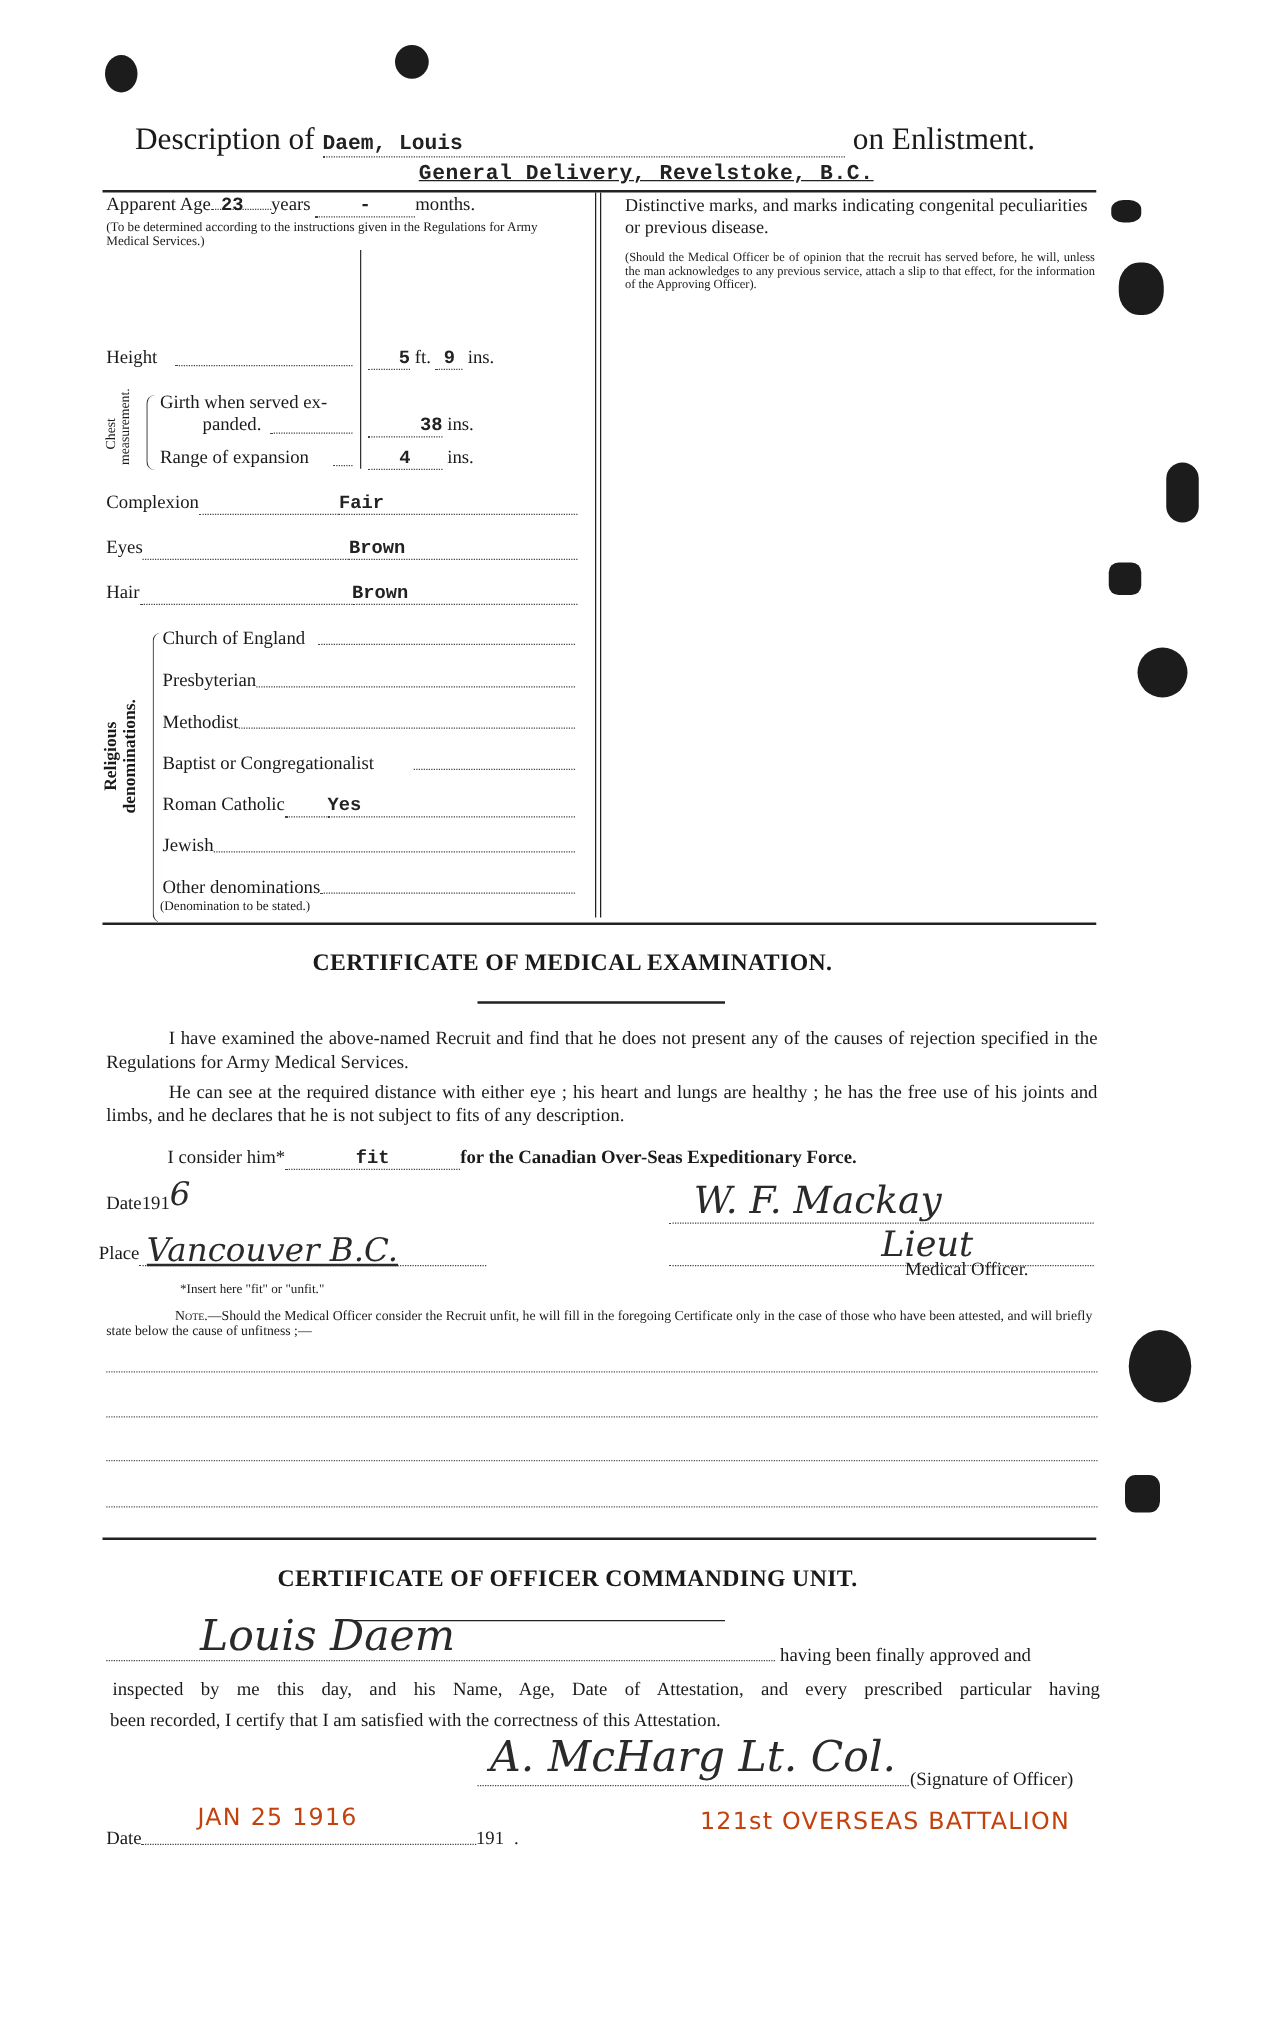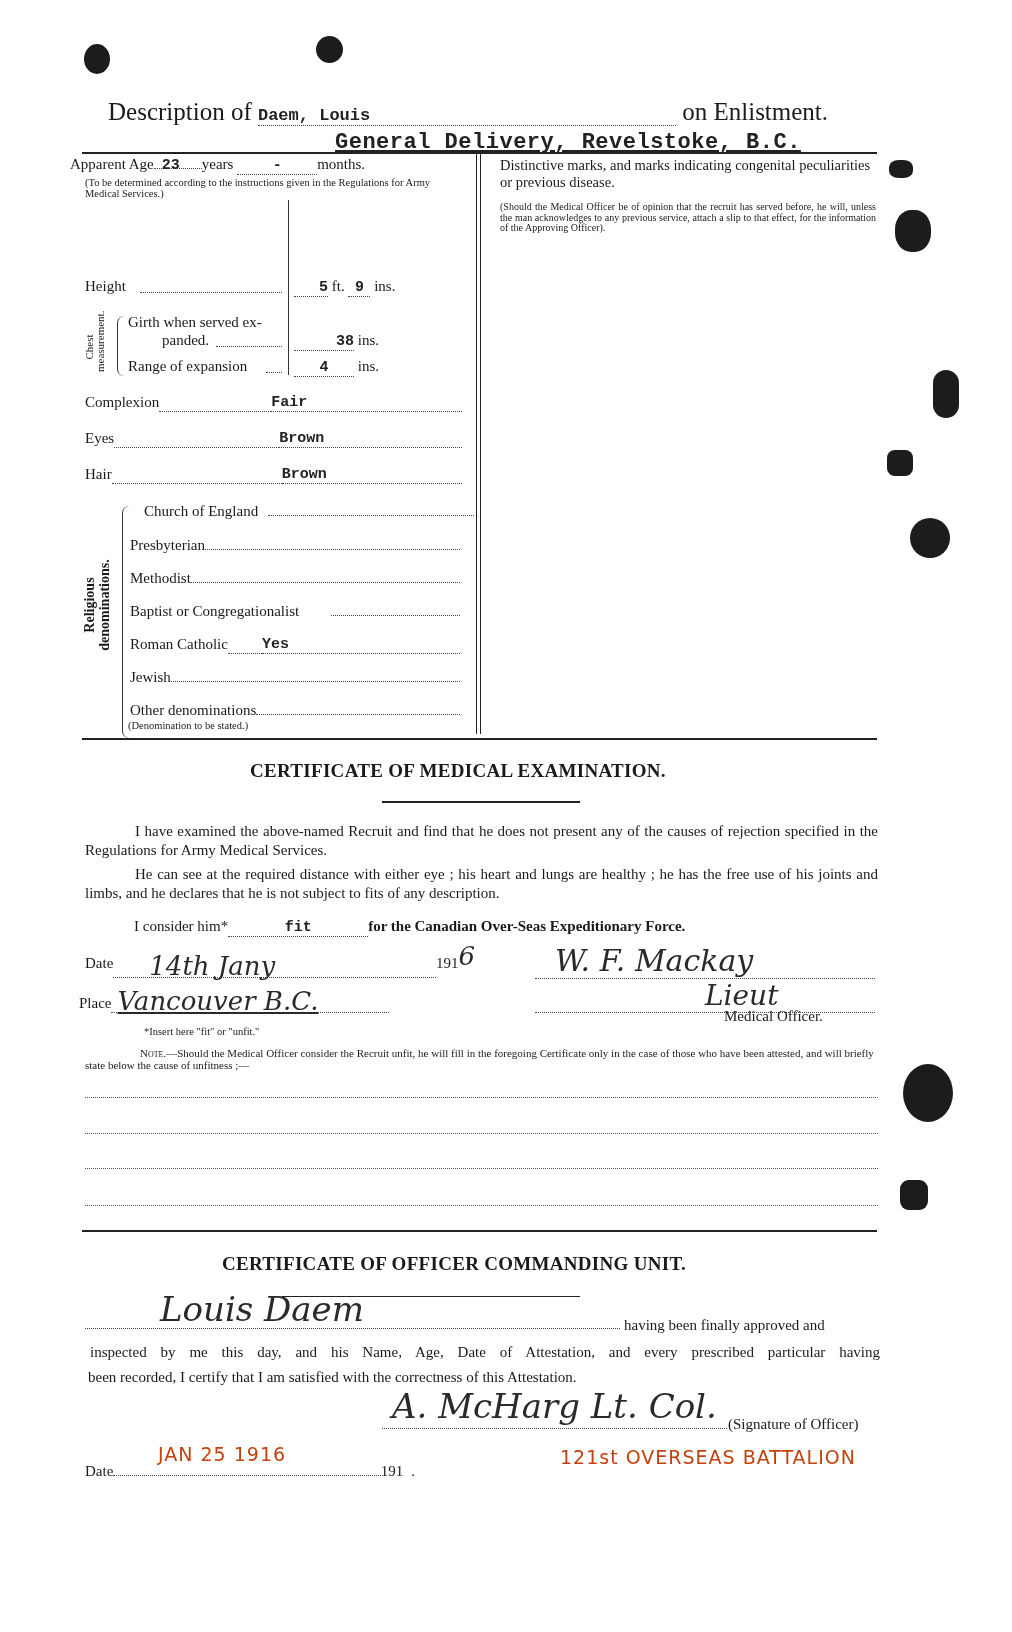--- a/index.html
+++ b/index.html
@@ -9,21 +9,21 @@
     }
     .abs { position: absolute; }
     .typed { font-family: "Liberation Mono", "DejaVu Sans Mono", monospace; font-weight: bold; color: #222; }
     .hand { font-family: "DejaVu Serif", serif; font-style: italic; color: #2a2a2a; }
     .dots { border-bottom: 1.5px dotted #444; }
     .blot { background: #1c1c1c; border-radius: 50%; }
 
     
     .title-line { left: 108px; top: 98px; font-size: 25px; white-space: nowrap; }
     .title-line .fill { display: inline-block; width: 418px; border-bottom: 1.5px dotted #444; font-size: 17px; vertical-align: baseline; }
-    .addr { left: 335px; top: 130px; font-size: 22px; text-decoration: underline; letter-spacing: 0.5px; }
+    .addr { left: 335px; top: 130px; font-size: 17px; text-decoration: underline; letter-spacing: 0.5px; }
     .hr-top { left: 82px; top: 152px; width: 795px; border-top: 2px solid #222; }
 
     
     .vline-double { left: 476px; top: 154px; width: 3px; height: 580px; border-left: 1.5px solid #222; border-right: 1.5px solid #222; }
     .vline-single { left: 288px; top: 200px; height: 175px; border-left: 1.5px solid #333; }
 
     .label { font-size: 15px; white-space: nowrap; }
     .small { font-size: 10.5px; line-height: 11px; }
     .row { left: 85px; width: 377px; }
 
@@ -56,21 +56,21 @@
   <span>Description of</span>
   <span class="fill typed">Daem, Louis</span>
   <span>on Enlistment.</span>
 </div>
 <div class="abs addr typed">General Delivery, Revelstoke, B.C.</div>
 <div class="abs hr-top"></div>
 
 <div class="abs vline-double"></div>
 <div class="abs vline-single"></div>
 
-<div class="abs label" style="left:70px;top:156px;">
+<div class="abs label" style="left:85px;top:156px;">
   <span>Apparent Age</span><span style="display:inline-block;width:48px;" class="dots"></span><span class="typed" style="margin-left:-40px;margin-right:22px;">23</span><span>years</span>
   <span style="display:inline-block;width:80px;text-align:center;" class="dots typed">-</span><span>months.</span>
 </div>
 <div class="abs small" style="left:85px;top:177px;width:380px;">(To be determined according to the instructions given in the Regulations for Army Medical Services.)</div>
 
 <div class="abs label" style="left:85px;top:278px;">Height</div>
 <div class="abs dots" style="left:140px;top:292px;width:142px;"></div>
 <div class="abs label" style="left:294px;top:278px;">
   <span class="dots" style="display:inline-block;width:34px;text-align:right;"><span class="typed">5</span></span>
   <span>ft.</span>
@@ -111,21 +111,21 @@
   <span class="dots" style="width:170px;margin-bottom:4px;"></span>
   <span class="typed" style="border-bottom:1.5px dotted #444;flex:1;margin-bottom:4px;">Brown</span>
 </div>
 
 <div class="abs vertical-label" style="left:82px;top:660px;width:110px;font-size:14px;line-height:15px;font-weight:bold;">
   <div>Religious</div>
   <div>denominations.</div>
 </div>
 <div class="abs brace" style="left:122px;top:506px;width:6px;height:232px;"></div>
 
-<div class="abs label" style="left:144px;top:503px;width:330px;display:flex;gap:10px;">
+<div class="abs label" style="left:130px;top:503px;width:330px;display:flex;gap:10px;">
   <span>Church of England</span>
   <span class="dots typed" style="flex:1;margin-bottom:4px;"></span>
 </div>
 <div class="abs label" style="left:130px;top:537px;width:330px;display:flex;">
   <span>Presbyterian</span>
   <span class="dots typed" style="flex:1;margin-bottom:4px;"></span>
 </div>
 <div class="abs label" style="left:130px;top:570px;width:330px;display:flex;">
   <span>Methodist</span>
   <span class="dots typed" style="flex:1;margin-bottom:4px;"></span>
@@ -158,21 +158,20 @@
 <div class="abs short-rule"></div>
 <div class="abs para" style="top:822px;text-indent:50px;">I have examined the above-named Recruit and find that he does not present any of the causes of rejection specified in the Regulations for Army Medical Services.</div>
 <div class="abs para" style="top:865px;text-indent:50px;">He can see at the required distance with either eye ; his heart and lungs are healthy ; he has the free use of his joints and limbs, and he declares that he is not subject to fits of any description.</div>
 
 <div class="abs label" style="left:134px;top:918px;font-size:15px;">
   <span>I consider him*</span><span class="dots typed" style="display:inline-block;width:140px;text-align:center;">fit</span><span style="font-weight:bold;">for the Canadian Over-Seas Expeditionary Force.</span>
 </div>
 
 <div class="abs label" style="left:85px;top:955px;display:flex;width:390px;">
   <span>Date</span>
-  <span class="dots hand" style="flex:1;font-size:26px;line-height:22px;padding-left:36px;margin-bottom:4px;">14th Jany</span>
   <span>191</span>
   <span class="hand" style="font-size:26px;margin-top:-14px;">6</span>
 </div>
 <div class="abs label" style="left:79px;top:990px;display:flex;width:390px;align-items:center;">
   <span>Place</span>
   <span class="dots hand" style="flex:1;font-size:26px;line-height:22px;padding-left:6px;margin-bottom:4px;margin-right:80px;text-decoration:underline;">Vancouver B.C.</span>
 </div>
 
 <div class="abs dots hand" style="left:535px;top:944px;width:340px;font-size:30px;line-height:34px;padding-left:20px;box-sizing:border-box;">W. F. Mackay</div>
 <div class="abs dots hand" style="left:535px;top:980px;width:340px;font-size:28px;line-height:32px;padding-left:170px;box-sizing:border-box;">Lieut</div>

